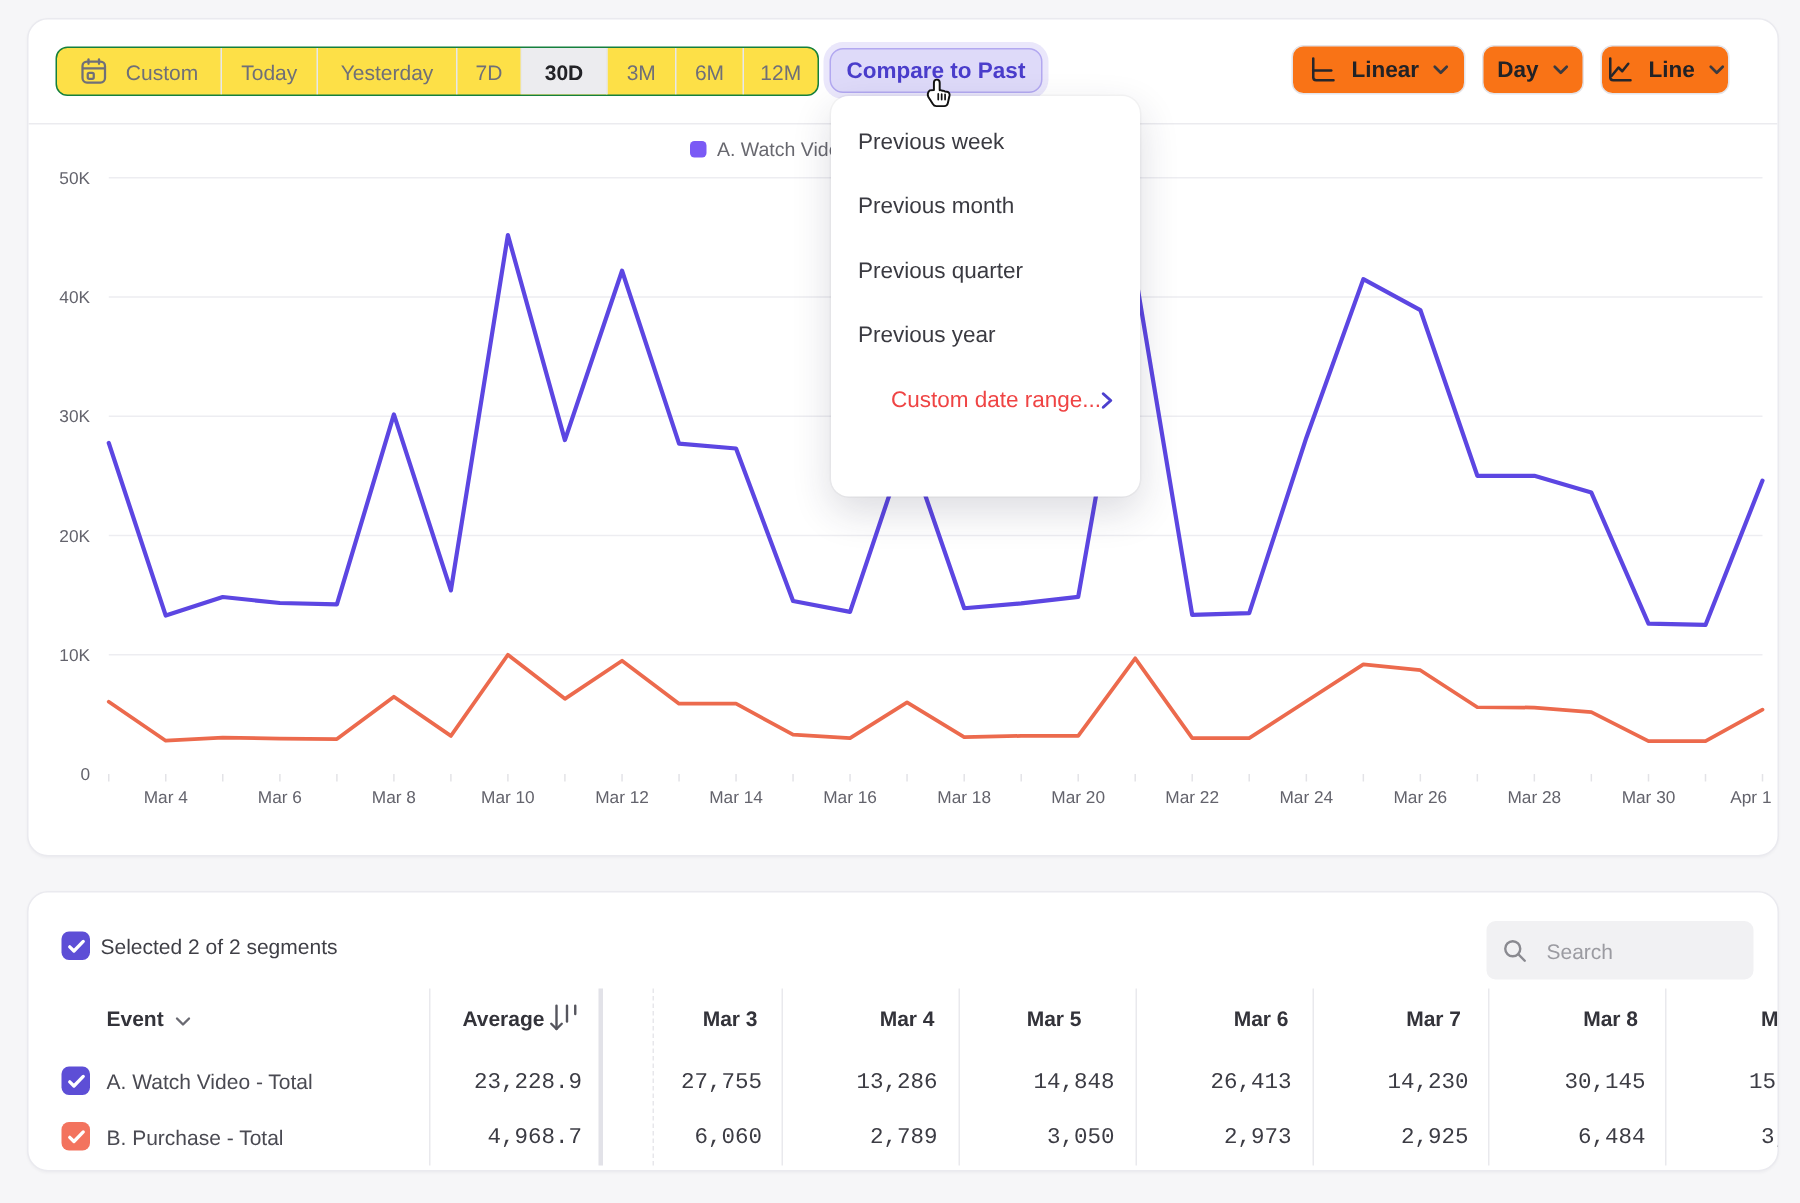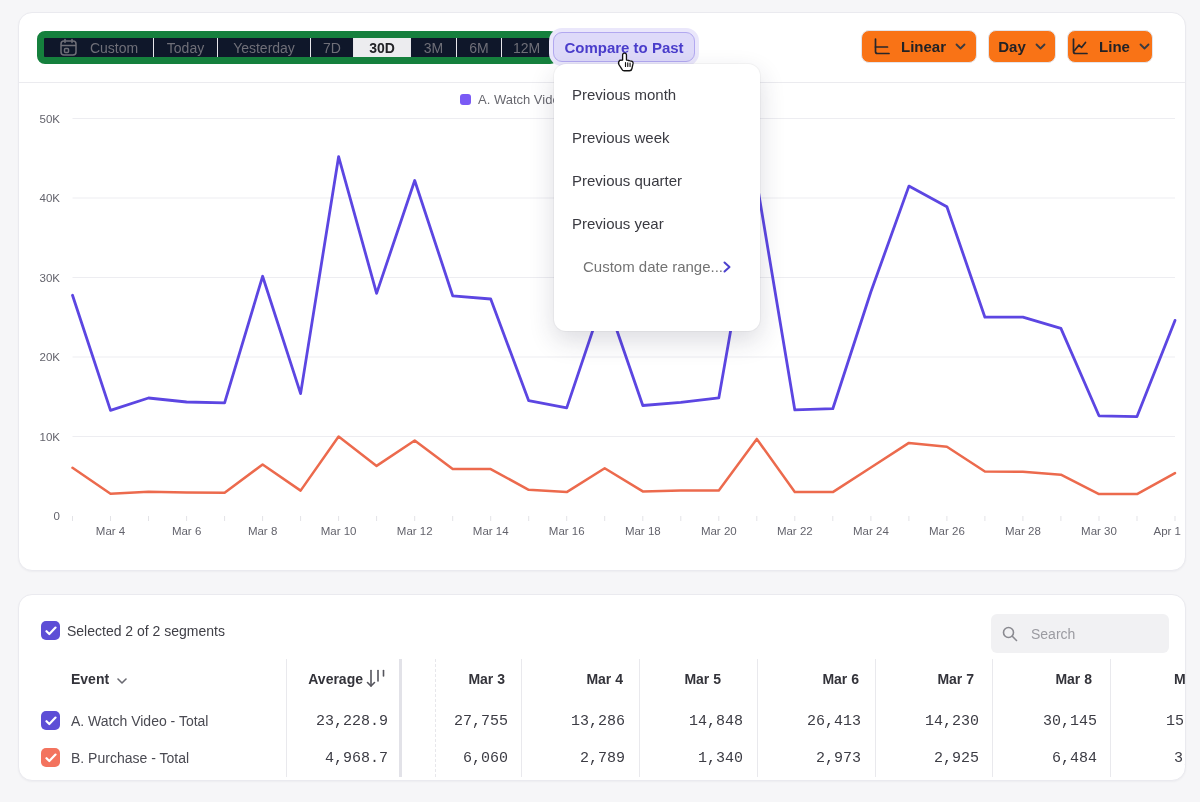--- a/index.html
+++ b/index.html
@@ -2,31 +2,31 @@
 <html><head><meta charset="utf-8"><style>
 *{margin:0;padding:0;box-sizing:border-box}
 html,body{width:1200px;height:802px;background:#f6f6f8;font-family:"Liberation Sans",sans-serif;overflow:hidden;position:relative}
 .abs{position:absolute}
 .card{position:absolute;background:#fff;border:1px solid #eaeaef;border-radius:14px;box-shadow:0 1px 2px rgba(30,30,50,.04)}
 #card1{left:18px;top:12px;width:1168px;height:559px}
 #card2{left:18px;top:594px;width:1168px;height:187px;overflow:hidden}
 #chart{position:absolute;left:0;top:0;z-index:1}
 #legend{z-index:2}
 #toolbar{position:absolute;left:0;top:0;width:100%;height:70px;border-bottom:1px solid #ebebef}
-#seg{position:absolute;left:18px;top:18px;height:33px;display:flex;border:7px solid #15803d;border-radius:8px;background:#0f172a;overflow:hidden}
+#seg{position:absolute;left:18px;top:18px;height:33px;display:flex;border:1px solid #15803d;border-radius:8px;background:#fde047;overflow:hidden}
 #seg .s{display:flex;align-items:center;justify-content:center;font-size:14px;color:#6f6f78;border-right:1px solid #e7e7eb;height:100%}
 #seg .s:last-child{border-right:none}
 #seg .sel{background:#ececef;color:#232327;font-weight:700}
 .btn{position:absolute;top:17px;height:33px;border:1px solid #e4e4e9;border-radius:8px;background:#f97316;display:flex;align-items:center;justify-content:center;font-size:15px;font-weight:600;color:#222226;gap:9px}
 #cmp{position:absolute;left:534px;top:19px;width:142px;height:30px;background:#dedaf9;border:1px solid #b2a8f0;border-radius:9px;color:#4a3dcb;font-size:15px;font-weight:600;display:flex;align-items:center;justify-content:center;box-shadow:0 0 0 4px #eae7fb}
 #legend{position:absolute;left:460px;top:91.5px;display:flex;align-items:center;font-size:13px;color:#68686f;white-space:nowrap}
 #legend .sq{width:11px;height:11px;border-radius:3px;display:inline-block;margin-right:7px}
 #menu{position:absolute;left:554px;top:64px;width:206px;height:267px;background:#fff;border-radius:12px;box-shadow:0 0 0 1px rgba(40,40,60,.04),0 10px 26px rgba(40,40,70,.16);padding-top:9px;z-index:5}
 #menu .mi{height:43px;line-height:43px;padding-left:18px;font-size:15px;color:#3a3a41}
-#menu .pur{color:#737373;display:flex;align-items:center;white-space:nowrap;justify-content:center;padding-right:18px}
+#menu .pur{color:#ef4444;display:flex;align-items:center;white-space:nowrap;justify-content:flex-end;padding-right:18px}
 #srch{position:absolute;left:972px;top:19px;width:178px;height:39px;background:#f1f1f3;border-radius:6px;display:flex;align-items:center;font-size:14px;color:#9b9ba1}
 .cb{position:absolute;width:19px;height:19px;border-radius:5px;display:flex;align-items:center;justify-content:center}
 .vsep{position:absolute;top:64px;height:118px;width:1px;background:#e9e9ed}
 .mono{font-family:"Liberation Mono",monospace;font-size:15px;color:#3c3c44;position:absolute;white-space:nowrap}
 .hdr{position:absolute;font-size:14px;font-weight:600;color:#33333a;white-space:nowrap}
 .rowlab{position:absolute;font-size:14px;color:#4a4a52;white-space:nowrap}
 .axl{font-family:"Liberation Sans",sans-serif}
 </style></head><body>
 <div class="card" id="card1">
  <div id="toolbar">
@@ -140,22 +140,22 @@
 <polyline points="72.5,467.8 110.5,493.8 148.5,491.8 186.6,492.4 224.6,492.7 262.6,464.5 300.6,490.6 338.6,436.5 376.6,465.9 414.7,440.5 452.7,469.1 490.7,469.1 528.7,489.8 566.7,492.1 604.7,468.3 642.8,491.4 680.8,490.6 718.8,490.6 756.8,438.9 794.8,492.1 832.8,492.1 870.9,467.5 908.9,442.9 946.9,446.8 984.9,471.5 1022.9,471.7 1060.9,474.7 1099.0,494.1 1137.0,494.1 1175.0,473.1" fill="none" stroke="#ec6a4d" stroke-width="2.5" stroke-linejoin="round" stroke-linecap="round"></polyline>
 <polyline points="72.5,295.3 110.5,410.4 148.5,398.0 186.6,402.0 224.6,402.9 262.6,276.3 300.6,393.6 338.6,156.7 376.6,293.4 414.7,180.5 452.7,295.8 490.7,299.0 528.7,400.7 566.7,407.9 604.7,295.0 642.8,405.5 680.8,402.3 718.8,397.9 756.8,182.1 794.8,409.9 832.8,408.7 870.9,291.8 908.9,186.1 946.9,206.7 984.9,317.2 1022.9,317.2 1060.9,328.4 1099.0,415.8 1137.0,416.6 1175.0,320.4" fill="none" stroke="#5c46e2" stroke-width="2.8" stroke-linejoin="round" stroke-linecap="round"></polyline>
 </svg>
 <div id="legend">
     <span class="sq" style="background:#7a5af5"></span>
     <span>A. Watch Video - Total</span>
     <span class="sq" style="background:#f3735e;margin-left:24px"></span>
     <span>B. Purchase - Total</span>
   </div>
 <div id="menu">
+ <div class="mi">Previous week</div>
  <div class="mi">Previous month</div>
- <div class="mi">Previous week</div>
  <div class="mi">Previous quarter</div>
  <div class="mi">Previous year</div>
  <div class="mi pur">
       <span>Custom date range...</span>
       <svg width="8" height="12" viewBox="0 0 8 12" fill="none" stroke="#4c40ce" stroke-width="2" stroke-linecap="round" stroke-linejoin="round">
         <path d="M1.5 1.5 L6.5 6 L1.5 10.5"></path>
       </svg>
     </div>
 </div>
 <svg class="abs" style="left:615px;top:51px;z-index:9" width="21" height="22" viewBox="0 0 24 25">
@@ -218,18 +218,18 @@
     <div class="mono" style="left:349px;top:118px;width:140px;text-align:right">27,755</div>
     <div class="mono" style="left:466px;top:118px;width:140px;text-align:right">13,286</div>
     <div class="mono" style="left:584px;top:118px;width:140px;text-align:right">14,848</div>
     <div class="mono" style="left:702px;top:118px;width:140px;text-align:right">26,413</div>
     <div class="mono" style="left:820px;top:118px;width:140px;text-align:right">14,230</div>
     <div class="mono" style="left:938px;top:118px;width:140px;text-align:right">30,145</div>
     <div class="mono" style="left:1147px;top:118px">15,467</div>
  <div class="mono" style="left:229px;top:155px;width:140px;text-align:right">4,968.7</div>
     <div class="mono" style="left:349px;top:155px;width:140px;text-align:right">6,060</div>
     <div class="mono" style="left:466px;top:155px;width:140px;text-align:right">2,789</div>
-    <div class="mono" style="left:584px;top:155px;width:140px;text-align:right">1,340</div>
+    <div class="mono" style="left:584px;top:155px;width:140px;text-align:right">3,050</div>
     <div class="mono" style="left:702px;top:155px;width:140px;text-align:right">2,973</div>
     <div class="mono" style="left:820px;top:155px;width:140px;text-align:right">2,925</div>
     <div class="mono" style="left:938px;top:155px;width:140px;text-align:right">6,484</div>
     <div class="mono" style="left:1155px;top:155px">3,267</div>
 </div>
 
 </body></html>

